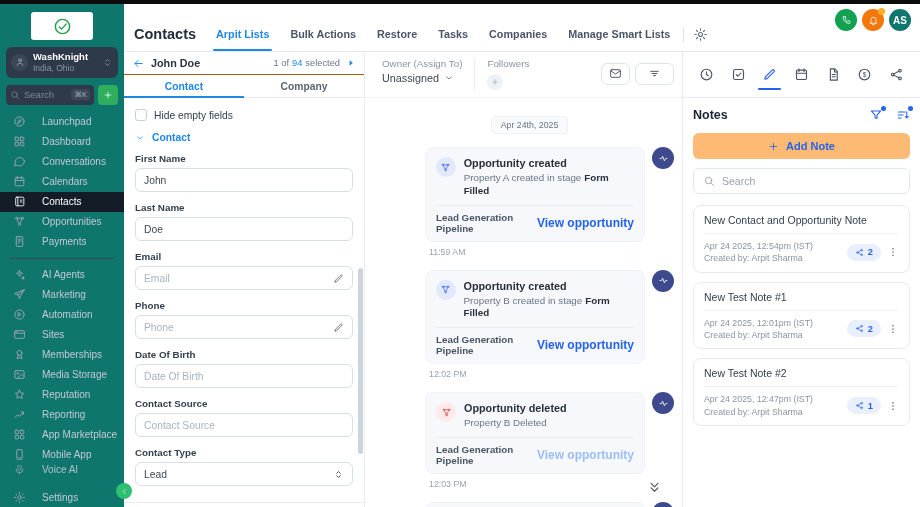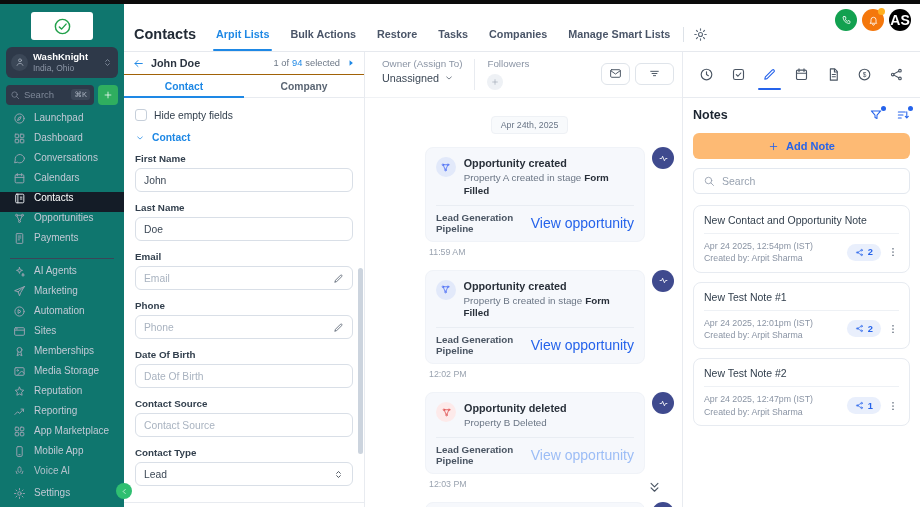--- a/index.html
+++ b/index.html
@@ -22,21 +22,21 @@
 .acct-chev{width:11px;height:11px;color:#8d97a7;margin-left:auto}
 .search-row{display:flex;gap:4px;margin:7px 6px 7px;align-items:center}
 .sb-search{flex:1;background:#2e3949;border-radius:4px;height:20px;display:flex;align-items:center;gap:4px;padding:0 4px;color:#7e8898}
 .sb-search .icon{width:10px;height:10px}
 .sb-search input{background:none;border:none;outline:none;color:#c7cdd8;font-size:9.5px;width:100%;min-width:0;font-family:inherit}
 .sb-search input::placeholder{color:#7e8898}
 .kbd{background:#3c4858;border-radius:3px;font-size:7.5px;color:#aab3c0;padding:1px 3px;flex:none}
 .sb-plus{width:20px;height:20px;background:#2fae5f;border-radius:4px;color:#fff;display:flex;align-items:center;justify-content:center;flex:none;cursor:pointer}
 .sb-plus .icon{width:10px;height:10px}
 .nav{display:flex;flex-direction:column}
-.nav-item{height:20px;display:flex;align-items:flex-start;gap:8px;padding-left:13px;color:#c2c9d5;font-size:10px;cursor:pointer;flex:none}
+.nav-item{height:20px;display:flex;align-items:center;gap:16px;padding-left:13px;color:#c2c9d5;font-size:10px;cursor:pointer;flex:none}
 .nav-item .icon{width:13px;height:13px;color:#98a2b1}
 .nav-item.active{background:#141c27;color:#fff}
 .nav-item.active .icon{color:#e6eaef}
 .nav-divider{height:1px;background:#3a4658;margin:6px 10px}
 .nav-item.clipped{height:9px;overflow:hidden;opacity:.9}
 .settings-item{margin-top:auto;margin-bottom:0}
 .collapse-toggle{position:absolute;right:-8px;bottom:8px;width:16px;height:16px;border-radius:50%;background:#2fbf71;color:#fff;display:flex;align-items:center;justify-content:center;z-index:9;cursor:pointer}
 .collapse-toggle .icon{width:9px;height:9px}
 
 .main{flex:1;display:flex;flex-direction:column;min-width:0;background:#fff}
@@ -47,21 +47,21 @@
 .mh-tab.active{color:#1e88e5}
 .mh-tab.active::after{content:"";position:absolute;left:-3px;right:-3px;bottom:0;height:2.5px;background:#1e88e5;border-radius:2px}
 .mh-divider{width:1px;height:15px;background:#dde2e8;margin:0 9px 9px 13px}
 .mh-gear{width:15px;height:15px;color:#5f6b7a;margin-bottom:9px;cursor:pointer}
 .top-circles{position:absolute;top:5px;right:9px;display:flex;gap:5px}
 .circle{width:22px;height:22px;border-radius:50%;display:flex;align-items:center;justify-content:center;color:#fff;cursor:pointer}
 .circle .icon{width:11px;height:11px}
 .c-phone{background:#12a150}
 .c-bell{background:#f4770c;position:relative}
 .c-bell::after{content:"";position:absolute;top:-1px;right:-1px;width:7px;height:7px;border-radius:50%;background:#ffb01f}
-.c-av{background:#000000;font-size:14px;font-weight:700}
+.c-av{background:#0f766e;font-size:10px;font-weight:700}
 .cols{flex:1;display:flex;min-height:0}
 
 .col-left{width:241px;flex:none;border-right:1px solid #e8ebf0;display:flex;flex-direction:column;position:relative}
 .rec-row{height:23px;flex:none;display:flex;align-items:center;gap:6px;padding:0 8px;border-bottom:1px solid #a16207}
 .back-btn{width:13px;height:13px;color:#1e88e5;cursor:pointer}
 .rec-name{font-size:10.8px;font-weight:600;color:#2b3440}
 .rec-count{margin-left:auto;display:flex;gap:3px;align-items:center;font-size:9.3px;color:#6b7685}
 .rec-count .n{color:#1e88e5}
 .caret-btn{width:10px;height:10px;color:#1e88e5;cursor:pointer}
 .detail-tabs{height:23px;flex:none;display:flex;border-bottom:1px solid #e8ebf0}
@@ -106,21 +106,21 @@
 .fc-icon{width:20px;height:20px;border-radius:50%;background:#e2e9fa;color:#4c6ef5;display:flex;align-items:center;justify-content:center;margin-top:1px}
 .fc-icon .icon{width:11px;height:11px}
 .fc-icon.del{background:#fdeaea;color:#e05252}
 .fc-title{font-size:10.8px;font-weight:700;color:#29303a;line-height:1.3}
 .fc-desc{font-size:9.8px;color:#6b7685;margin-top:2px;line-height:1.3}
 .fc-desc b{color:#29303a;margin-left:3px}
 .fc-desc b:empty{margin:0}
 .fc-div{height:1px;background:#e9edf3;margin:7px 0 6px}
 .fc-foot{display:flex;justify-content:space-between;align-items:center;gap:8px}
 .fc-pipe{font-size:9.8px;font-weight:600;color:#4a5563}
-.fc-link{font-size:14px;font-weight:400;color:#2563eb;cursor:pointer;white-space:nowrap}
+.fc-link{font-size:12px;font-weight:700;color:#2563eb;cursor:pointer;white-space:nowrap}
 .fc-link.muted{color:#9cbdf6}
 .favatar{width:22px;height:22px;border-radius:50%;background:#3f4a8e;color:#fff;display:flex;align-items:center;justify-content:center}
 .favatar .icon{width:11px;height:11px}
 .ev-time{font-size:8.8px;color:#9aa3b0;margin:5px 0 13px 44px}
 .feed-end{position:absolute;right:20px;bottom:12px;width:15px;height:15px;color:#4a5563;cursor:pointer}
 
 .col-right{flex:1;display:flex;flex-direction:column;min-width:0}
 .icon-tabs{height:46px;flex:none;border-bottom:1px solid #e8ebf0;display:flex;align-items:stretch;justify-content:space-between;padding:0 16px}
 .itab{display:flex;align-items:center;position:relative;color:#4a5563;cursor:pointer}
 .itab .icon{width:15px;height:15px}

